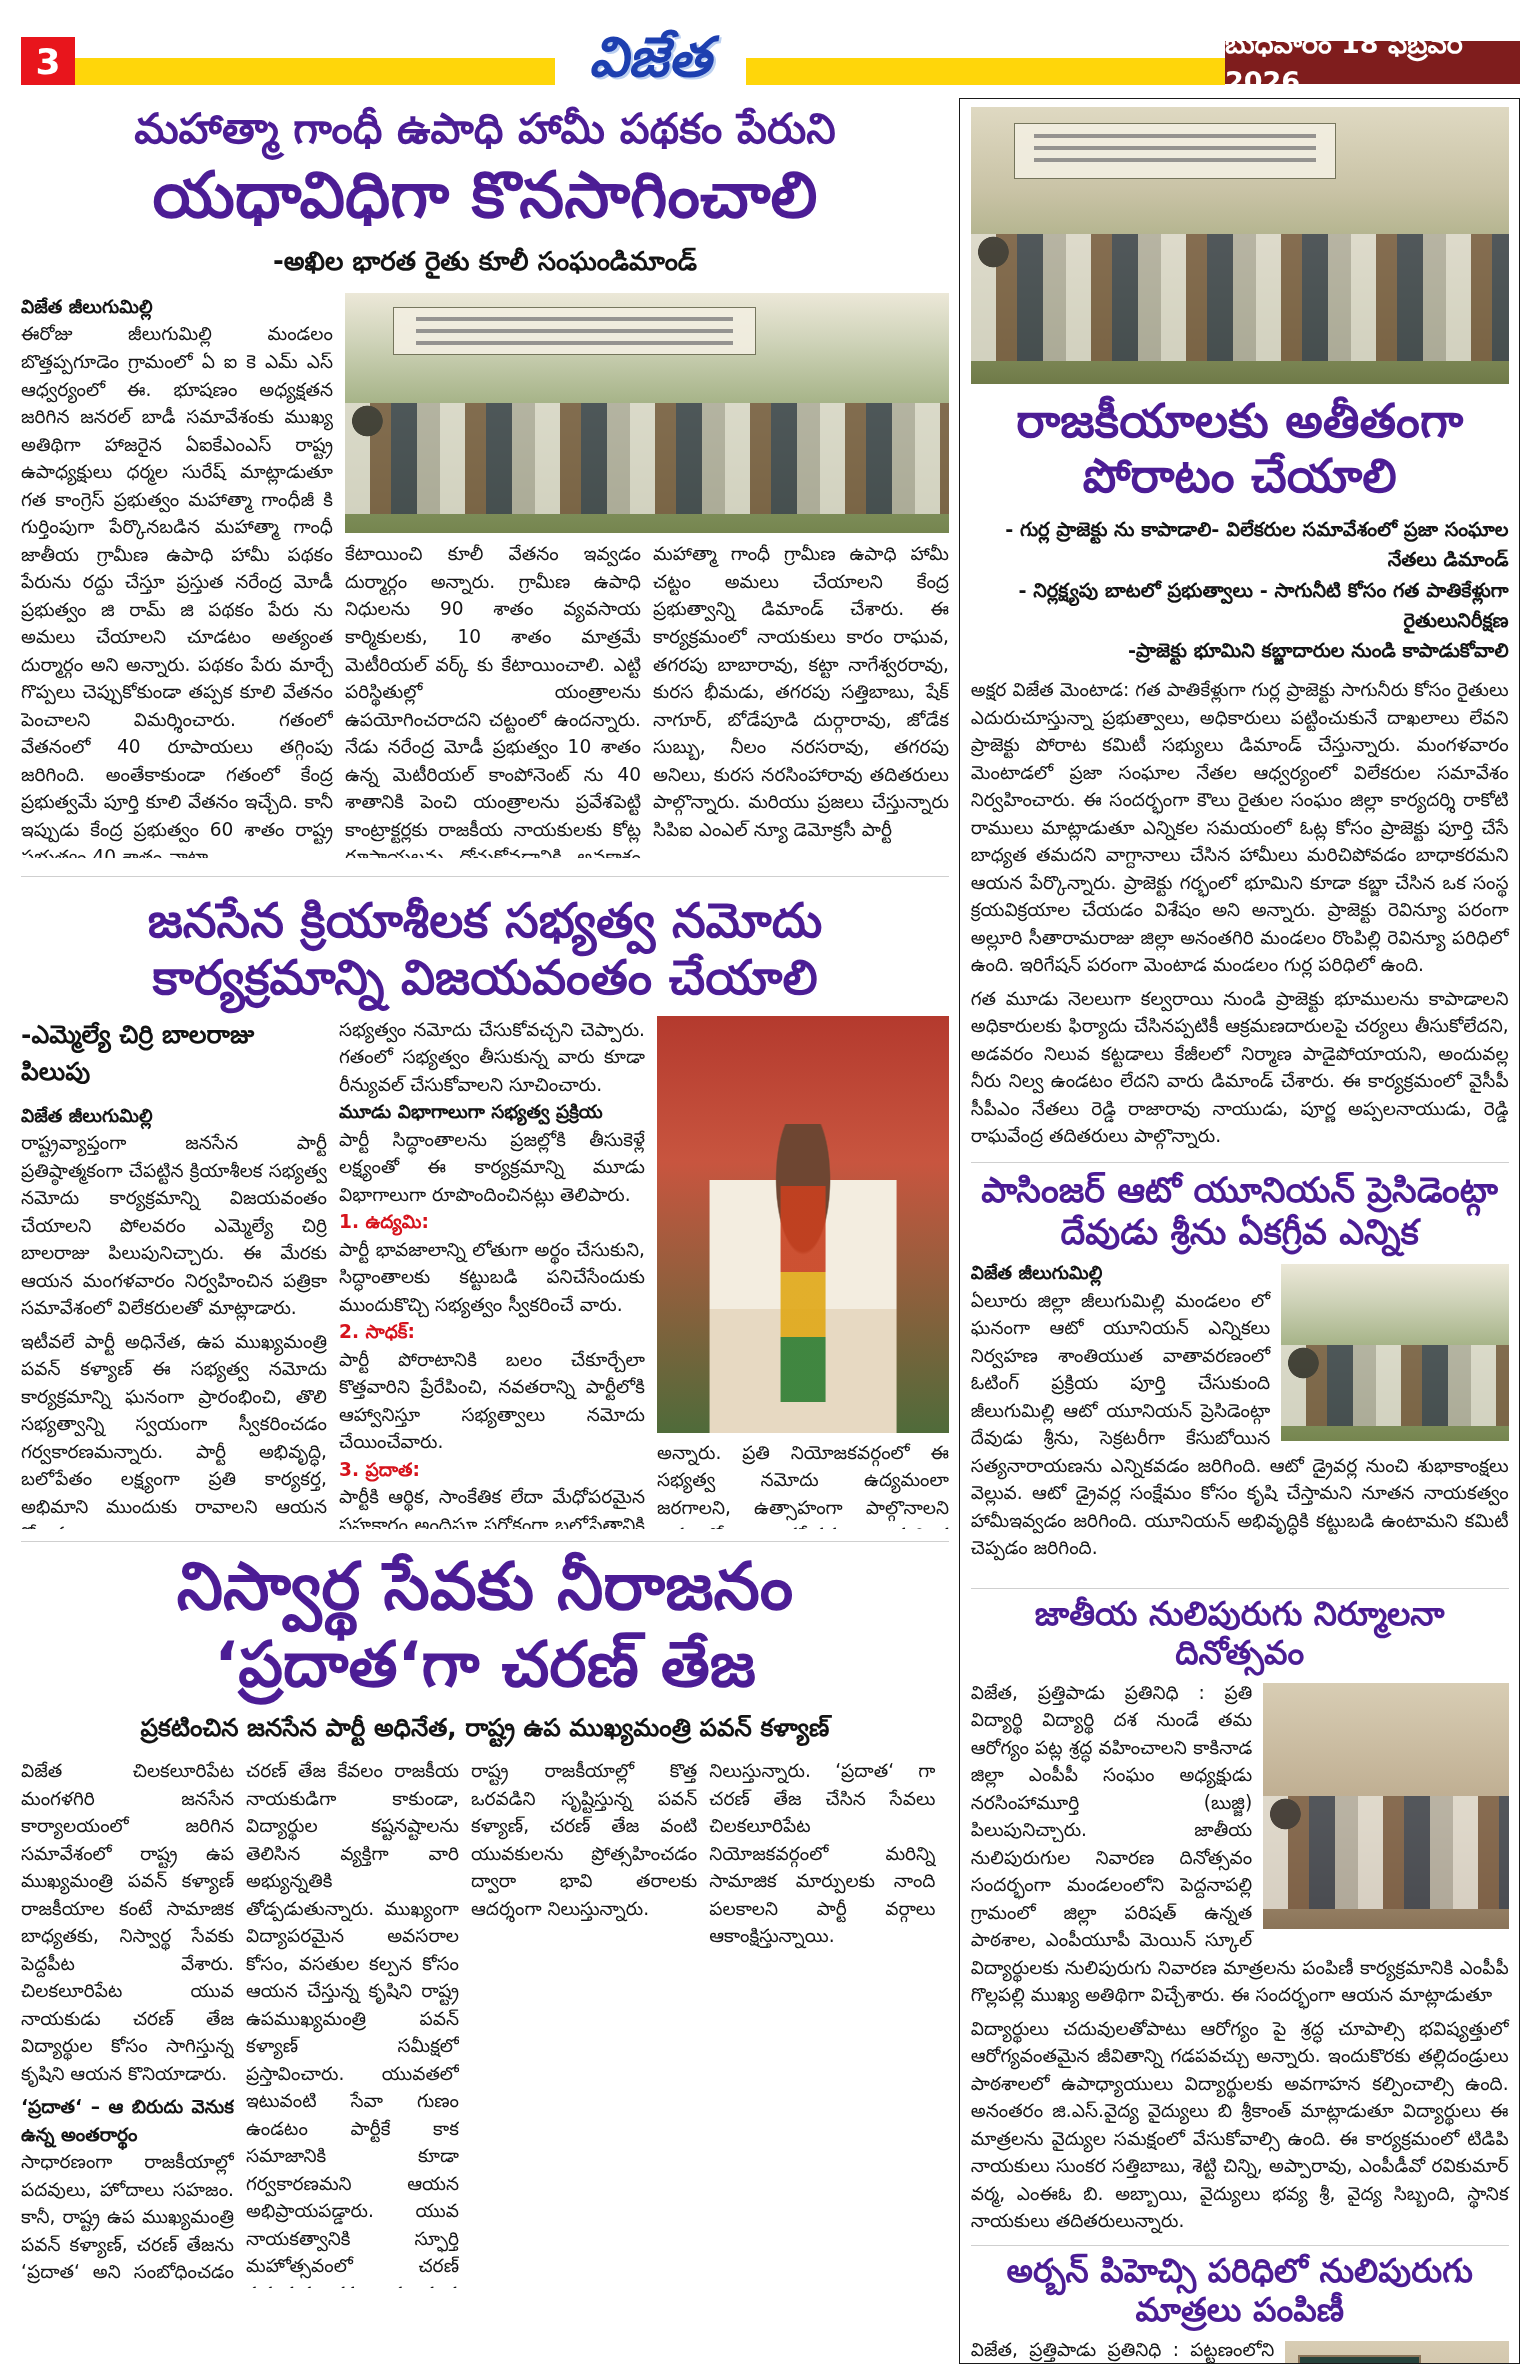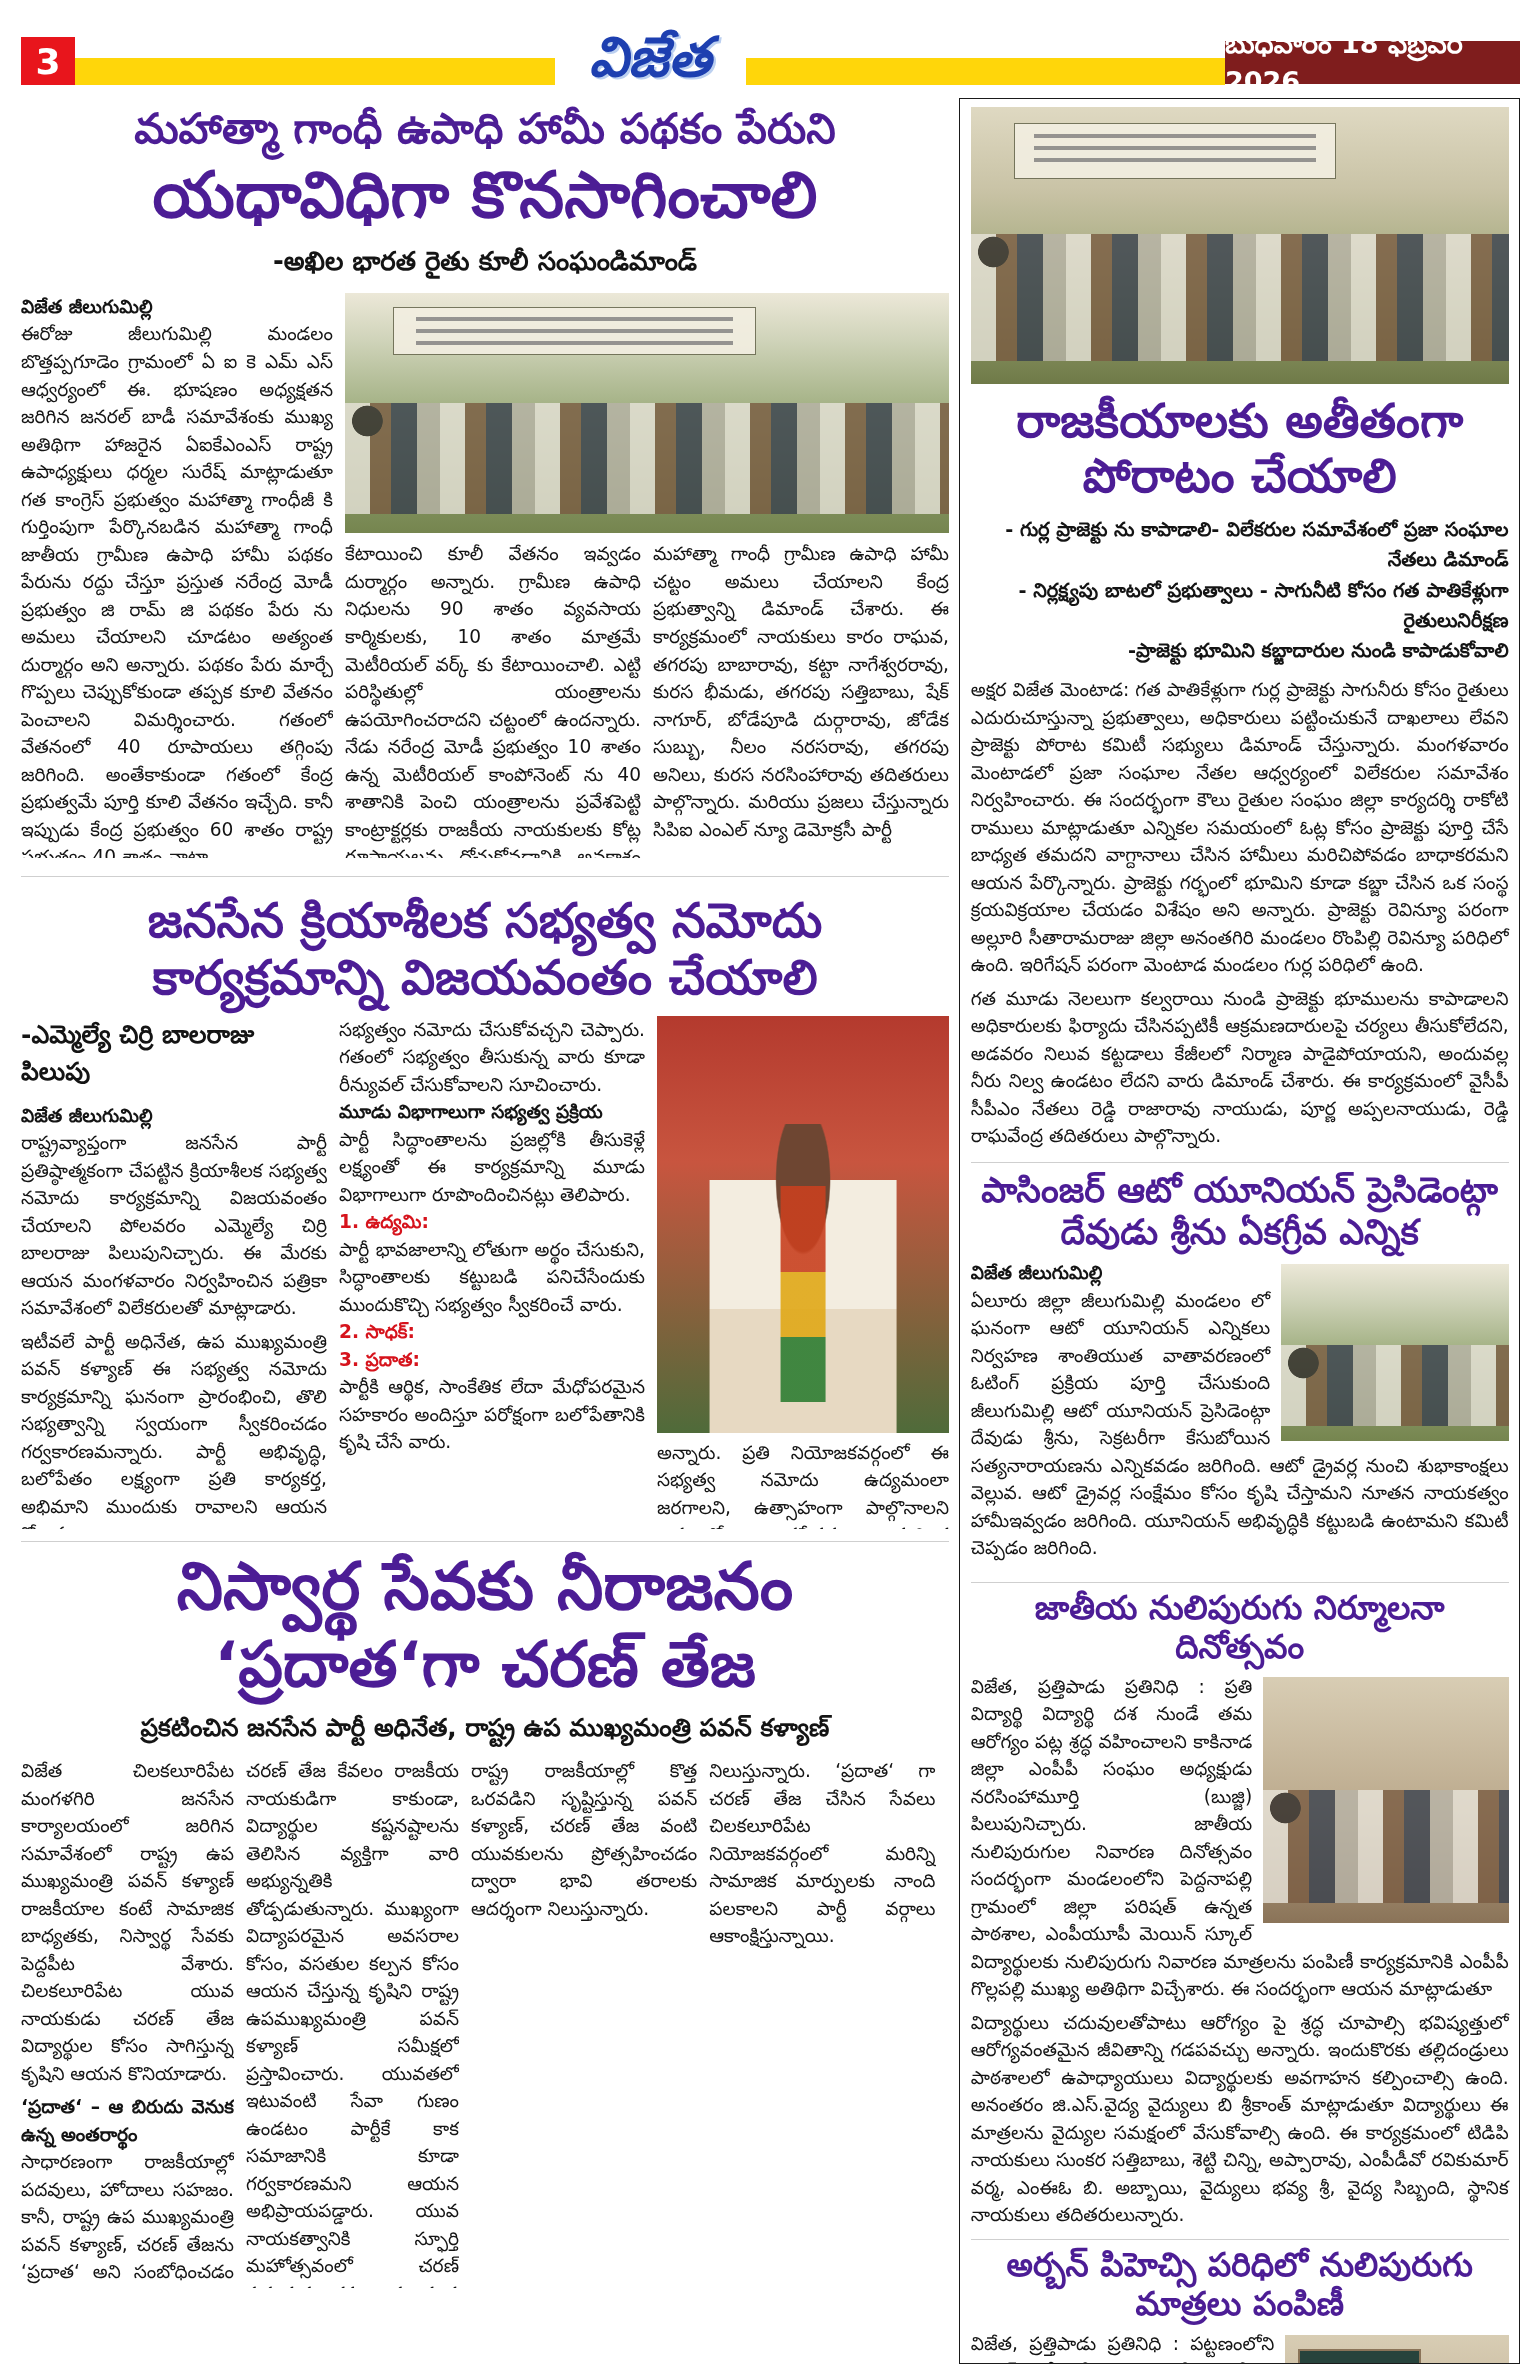--- a/index.html
+++ b/index.html
@@ -78,21 +78,21 @@
   .a6-photo-main { flex: 1.55; }
   .a6-photo-side { flex: 1; }
   
   .a2-photo { height: 277px; margin-bottom: 9px; }
   .a2-h { font-size: 47px; }
   .a2-bullets { margin: 12px 0 10.4px; text-align: right; font-weight: bold; font-size: 19.4px; line-height: 1.55; }
   .r-body { font-size: 18.6px; line-height: 1.48; text-align: justify; }
   .a3 { margin-top: 12px; border-top: 0.7px solid #cfcfcf; padding-top: 7.5px; }
   .a3-h { font-size: 35px; }
   .a3-photo { float: right; width: 228px; height: 177px; margin: 4.5px 0 6px 10.4px; }
-  .a4 { margin-top: 20px; border-top: 0.7px solid #cfcfcf; padding-top: 6px; }
+  .a4 { margin-top: 26px; border-top: 0.7px solid #cfcfcf; padding-top: 6px; }
   .a4-h { font-size: 33px; }
   .a4-photo { float: right; width: 246px; height: 246px; margin: 4.5px 0 6px 10.4px; }
   .a7 { margin-top: 10.4px; border-top: 0.7px solid #cfcfcf; padding-top: 6px; }
   .a7-h { font-size: 33px; }
   .a7-photo { float: right; width: 224px; height: 246px; margin: 4.5px 0 6px 10.4px; }
   .mt8 { margin-top: 6px; }
 </style>
 </head>
 <body>
 
@@ -144,20 +144,21 @@
           
           
         </div>
         <div class="a5-col bt">
           <div>సభ్యత్వం నమోదు చేసుకోవచ్చని చెప్పారు. గతంలో సభ్యత్వం తీసుకున్న వారు కూడా రీన్యువల్ చేసుకోవాలని సూచించారు.</div>
           <div style="font-weight:bold;">మూడు విభాగాలుగా సభ్యత్వ ప్రక్రియ</div>
           <div>పార్టీ సిద్ధాంతాలను ప్రజల్లోకి తీసుకెళ్లే లక్ష్యంతో ఈ కార్యక్రమాన్ని మూడు విభాగాలుగా రూపొందించినట్లు తెలిపారు.</div>
           <div class="red">1. ఉద్యమి:</div>
           <div>పార్టీ భావజాలాన్ని లోతుగా అర్థం చేసుకుని, సిద్ధాంతాలకు కట్టుబడి పనిచేసేందుకు ముందుకొచ్చి సభ్యత్వం స్వీకరించే వారు.</div>
           <div class="red">2. సాధక్:</div>
+          <div>పార్టీ పోరాటానికి బలం చేకూర్చేలా కొత్తవారిని ప్రేరేపించి, నవతరాన్ని పార్టీలోకి ఆహ్వానిస్తూ సభ్యత్వాలు నమోదు చేయించేవారు.</div>
           <div class="red">3. ప్రదాత:</div>
           <div>పార్టీకి ఆర్థిక, సాంకేతిక లేదా మేధోపరమైన సహకారం అందిస్తూ పరోక్షంగా బలోపేతానికి కృషి చేసే వారు.</div>
 
         </div>
         <div class="a5-photo-col">
           <div class="photo photo--portrait a5-photo">
             <div class="ph-figure"></div>
           </div>
           <div class="bt" style="flex:1;">అన్నారు. ప్రతి నియోజకవర్గంలో ఈ సభ్యత్వ నమోదు ఉద్యమంలా జరగాలని, ఉత్సాహంగా పాల్గొనాలని రాష్ట్రంలో జనసేనను మరింత శక్తిమంతంగా తీర్చిదిద్దాలన్నారు. ఈ కార్యక్రమంలో జనసేన జిల్లా కార్యదర్శి గడమవని రవికుమార్, మండల ప్రెసిడెంట్ తోట రవి, ఎంపీటీసీలు శ్రీనివాస్, నాగలక్ష్మి, శ్రీలావణ్య, కేశబోయిన సత్తిబాబు, వంటి తదితర నాయకులు పాల్గొన్నారు</div>
         </div>

